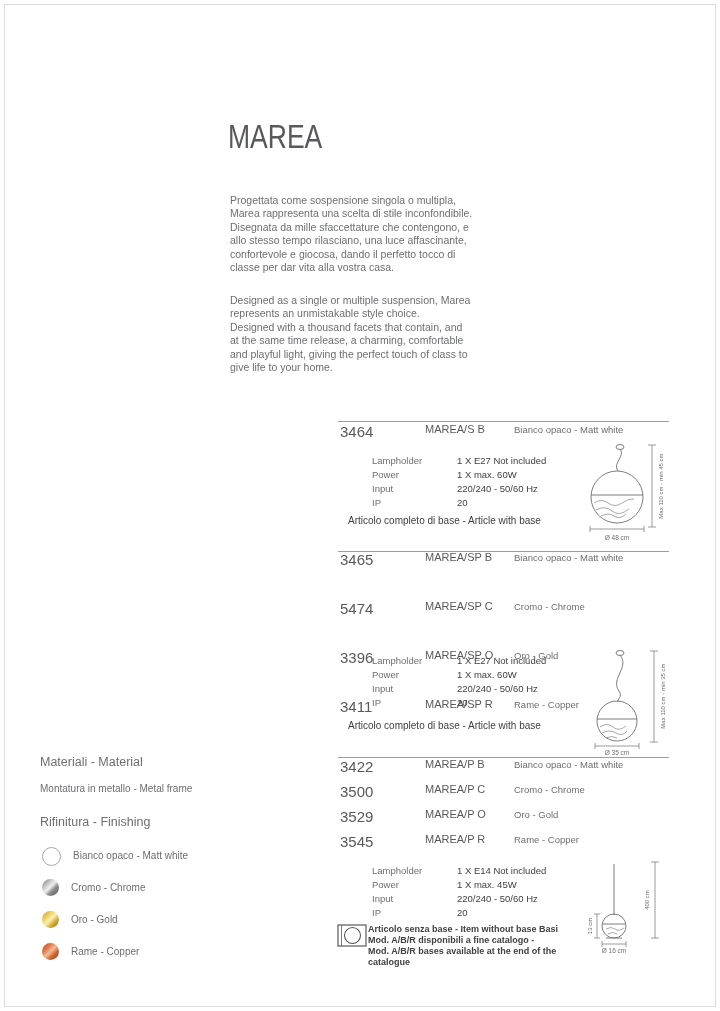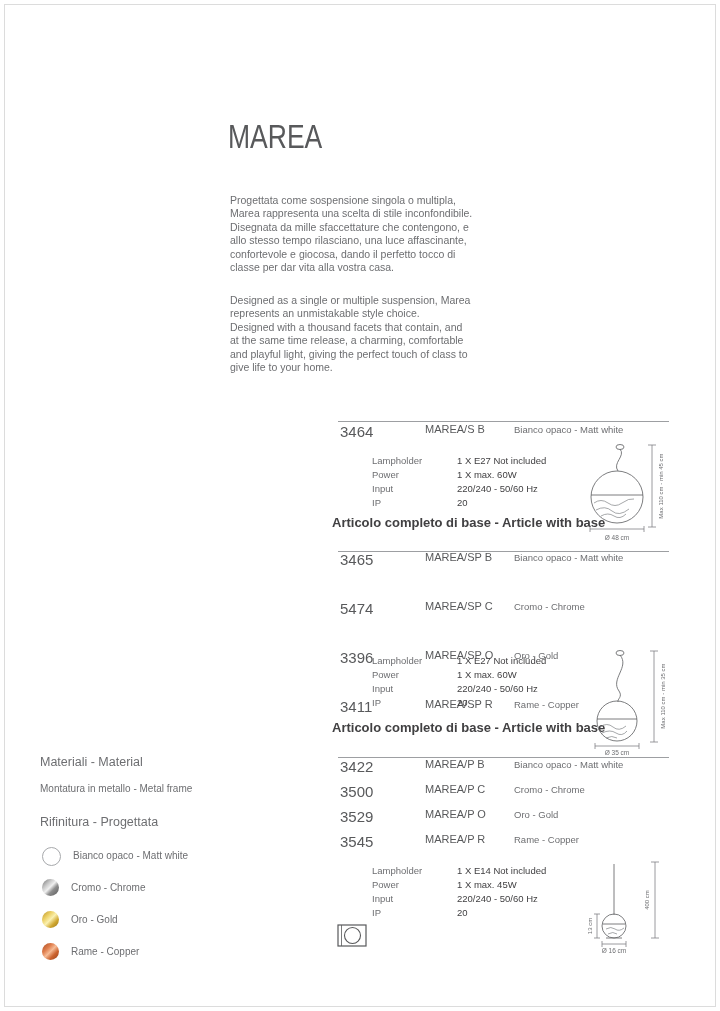--- a/index.html
+++ b/index.html
@@ -24,21 +24,21 @@
   .sep{left:338px;width:331px;height:1px;background:#9d9fa2;}
   .variants{left:340px;display:flex;flex-direction:column;}
   .variant-row{height:25px;display:flex;align-items:flex-start;}
   .v-code{width:85px;font-size:15px;color:#58595b;}
   .v-name{width:89px;font-size:11px;color:#58595b;}
   .v-finish{font-size:9.5px;color:#6d6e71;padding-top:1px;}
   .specs{left:340px;display:flex;flex-direction:column;}
   .spec-row{height:14px;display:flex;align-items:flex-start;margin-left:32px;}
   .s-label{width:85px;font-size:9.5px;color:#6d6e71;}
   .s-value{font-size:9.5px;font-weight:normal;color:#414042;}
-  .note{left:332px;font-size:13px;font-weight:bold;color:#414042;}
+  .note{left:348px;font-size:10px;font-weight:normal;color:#414042;}
   .note-wrap{left:368px;width:268px;font-size:9px;font-weight:bold;color:#414042;
     line-height:11px;white-space:pre-line;}
   .mat-h{left:40px;font-size:12.5px;color:#6d6e71;}
   .mat-t{left:40px;font-size:10px;color:#6d6e71;}
   .swatches{left:42px;display:flex;flex-direction:column;}
   .swatch-row{height:32px;display:flex;align-items:flex-start;}
   .swatch{width:17px;height:17px;border-radius:50%;flex:0 0 auto;}
   .swatch.matt-white{background:#ffffff;border:1px solid #a7a9ac;}
   .swatch.chrome{background:linear-gradient(135deg,#6f6f6f 0%,#c7c7c7 30%,#f0f0f0 48%,#8d8d8d 65%,#575757 100%);}
   .swatch.gold{background:linear-gradient(135deg,#b8912a 0%,#ecd065 30%,#faf0b0 50%,#cfa62f 72%,#97761c 100%);}
@@ -173,21 +173,21 @@
     <line class="thin" x1="66" y1="98" x2="66" y2="104"></line>
     <text x="44" y="110" font-size="6.5" text-anchor="middle">Ø 35 cm</text>
     <line class="thin" x1="81" y1="6" x2="81" y2="97"></line>
     <line class="thin" x1="77" y1="6" x2="85" y2="6"></line>
     <line class="thin" x1="77" y1="97" x2="85" y2="97"></line>
     <text transform="translate(92,51) rotate(-90)" font-size="6" text-anchor="middle">Max 110 cm - min 35 cm</text>
   </svg>
 
   <div class="abs mat-h" style="top:755px;text-align:right;">Materiali - Material</div>
   <div class="abs mat-t" style="top:783px;">Montatura in metallo - Metal frame</div>
-  <div class="abs mat-h" style="top:815px;">Rifinitura - Progettata</div>
+  <div class="abs mat-h" style="top:815px;">Rifinitura - Finishing</div>
   <div class="abs swatches" style="top:847px;">
     <div class="swatch-row">
       <span class="swatch matt-white"></span>
       <span class="swatch-label">Bianco opaco - Matt white</span>
     </div>
     <div class="swatch-row">
       <span class="swatch chrome"></span>
       <span class="swatch-label">Cromo - Chrome</span>
     </div>
     <div class="swatch-row">
@@ -239,20 +239,24 @@
       <span class="s-label">IP</span>
       <span class="s-value">20</span>
     </div>
   </div>
 
   <svg class="abs" style="left:337px;top:924px;" width="30" height="23" viewBox="0 0 30 23">
     <rect x="1" y="1" width="28" height="21" fill="none" stroke="#58595b" stroke-width="1.2"></rect>
     <line x1="4.5" y1="1" x2="4.5" y2="22" stroke="#58595b" stroke-width="0.8"></line>
     <circle cx="15.5" cy="11.5" r="8" fill="none" stroke="#58595b" stroke-width="1.1"></circle>
   </svg>
+  <div class="abs note-wrap" style="top:924px;">Articolo senza base - Item without base Basi
+Mod. A/B/R disponibili a fine catalogo -
+Mod. A/B/R bases available at the end of the
+catalogue</div>
 
   <svg class="abs" style="left:568px;top:858px;" width="112" height="108" viewBox="0 0 112 108">
     <line class="body" x1="46" y1="6" x2="46" y2="57"></line>
     <circle class="body" cx="46" cy="68" r="12"></circle>
     <line class="body" x1="35" y1="66" x2="57" y2="66"></line>
     <path class="sq" d="M38,71 q5,-3 9,0 t9,-1"></path>
     <path class="sq" d="M40,76 q5,-3 9,0"></path>
     <line class="body" x1="38" y1="80" x2="54" y2="80"></line>
     <line class="thin" x1="29" y1="56" x2="29" y2="80"></line>
     <line class="thin" x1="26" y1="56" x2="32" y2="56"></line>

